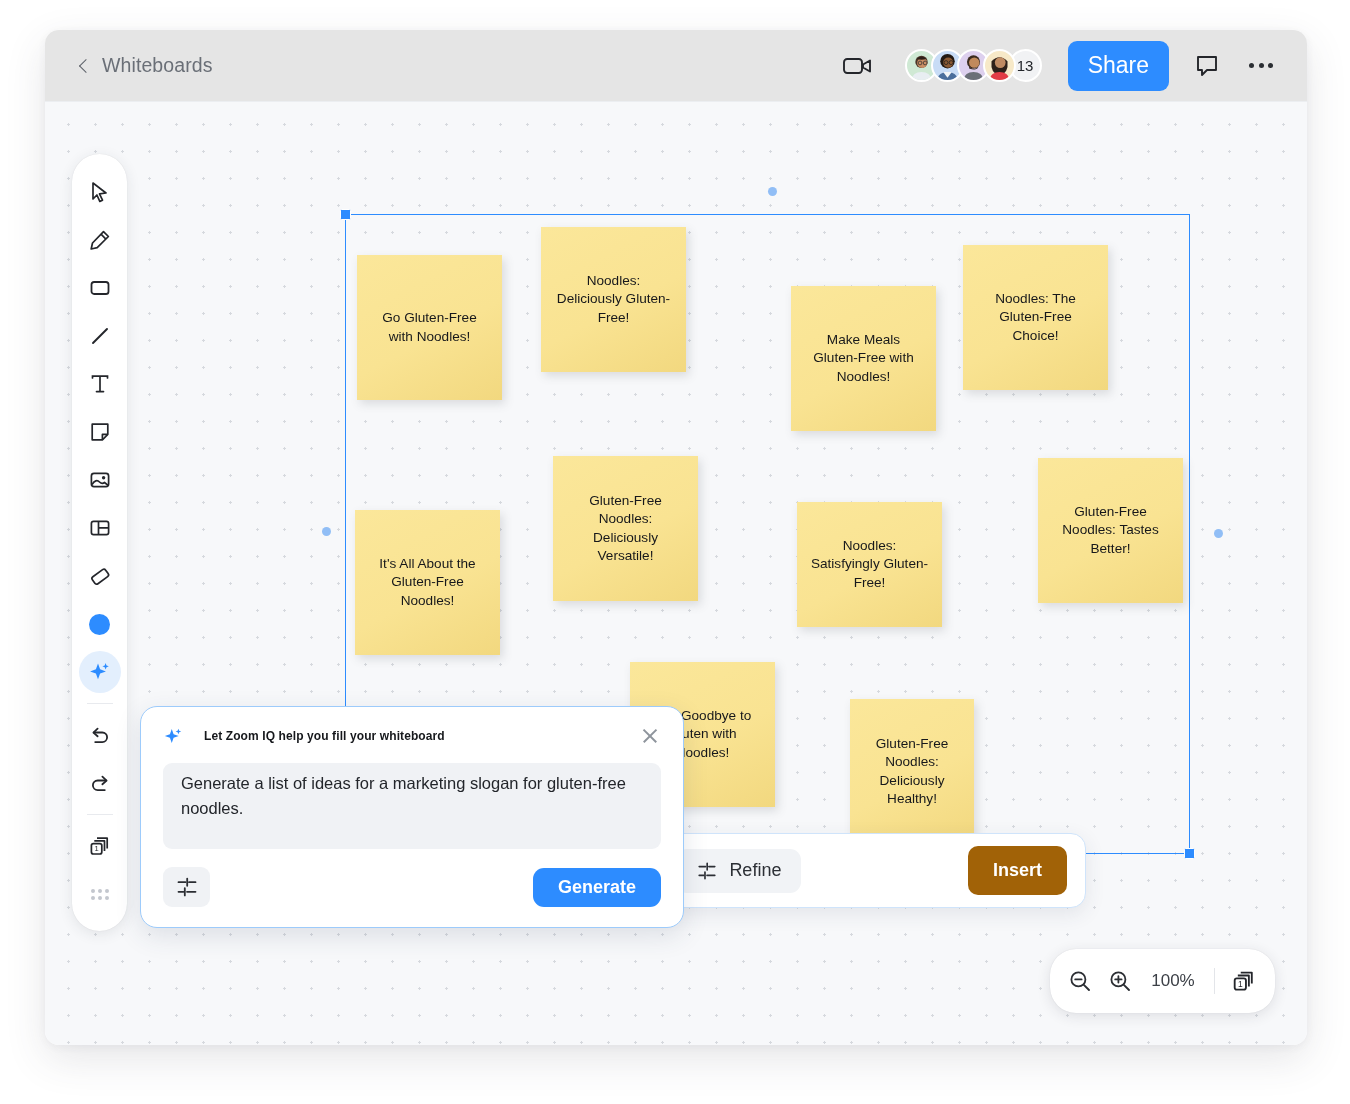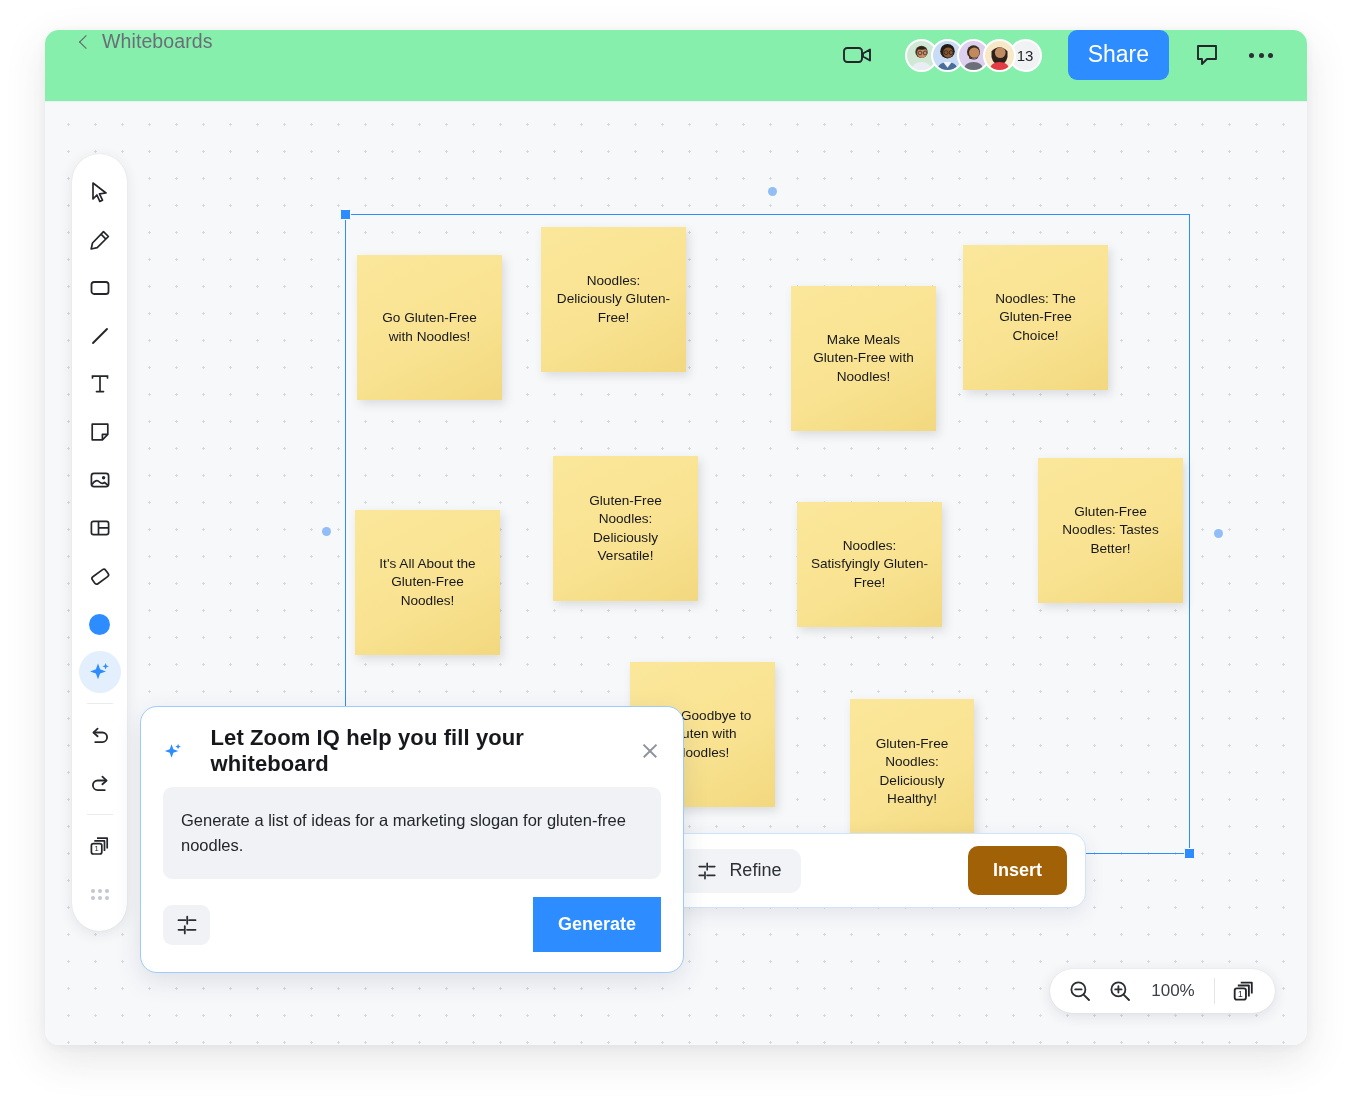--- a/index.html
+++ b/index.html
@@ -17,24 +17,24 @@
     background: #ffffff;
     border-radius: 14px;
     box-shadow: 0 14px 40px rgba(60,64,80,0.13), 0 2px 8px rgba(60,64,80,0.06);
     overflow: hidden;
   }
 
   
   .header {
     position: relative;
     height: 72px;
-    background: #86efac;
+    background: #e5e5e5;
     border-bottom: 1px solid #eceef1;
     display: flex;
-    align-items: flex-start;
+    align-items: center;
   }
   .back-group {
     display: flex; align-items: center; gap: 11px;
     margin-left: 36px; cursor: pointer;
   }
   .chev {
     width: 10px; height: 10px;
     border-left: 1.8px solid #5d6169;
     border-bottom: 1.8px solid #5d6169;
     transform: rotate(45deg);
@@ -152,60 +152,60 @@
     width: 544px;
     background: #ffffff;
     border: 1.6px solid #9dcbfb;
     border-radius: 17px;
     box-shadow: 0 8px 26px rgba(45,60,90,0.13);
     padding: 18px 22px 20px;
     z-index: 12;
   }
   .iq-head { display: flex; align-items: center; }
   .iq-title {
-    font-size: 22px; font-weight: 700; color: #16181c;
-    margin-left: 27px; letter-spacing: .1px;
+    font-size: 12px; font-weight: 700; color: #16181c;
+    margin-left: 20px; letter-spacing: .1px;
   }
   .iq-close {
     margin-left: auto; cursor: pointer;
     width: 22px; height: 22px; position: relative;
   }
   .iq-close:before, .iq-close:after {
     content:""; position: absolute; left: 2px; top: 10px;
     width: 18px; height: 1.7px; background: #8e949c;
   }
   .iq-close:before { transform: rotate(45deg); }
   .iq-close:after  { transform: rotate(-45deg); }
   .iq-textarea {
-    margin-top: 10px;
+    margin-top: 16px;
     background: #f0f2f5;
     border-radius: 9px;
-    padding: 21px 18px;
+    padding: 8px 18px;
     min-height: 86px;
     font-size: 16.5px;
     line-height: 25px;
     color: #23262b;
     cursor: text;
   }
   .iq-foot {
     margin-top: 18px;
     display: flex; align-items: center;
   }
   .iq-settings {
     width: 47px; height: 40px; border-radius: 9px;
     background: #f0f2f5;
     display: flex; align-items: center; justify-content: center;
     cursor: pointer;
   }
   .gen-btn {
     margin-left: auto;
     background: #2d8cff; color: #fff;
     font-size: 18px; font-weight: 700;
-    border: none; border-radius: 0;
-    padding: 17px 25px; cursor: pointer;
+    border: none; border-radius: 11px;
+    padding: 9px 25px; cursor: pointer;
   }
 
   
   .action-bar {
     position: absolute;
     left: 385px; bottom: 137px;
     width: 656px;
     background: #ffffff;
     border: 1.4px solid #cfe4fb;
     border-radius: 15px;
@@ -224,21 +224,21 @@
     margin-left: auto;
     background: #a16207; color: #fff;
     font-size: 18px; font-weight: 700;
     border: none; border-radius: 10px;
     padding: 14px 25px; cursor: pointer;
   }
 
   
   .zoom-ctl {
     position: absolute; right: 32px; bottom: 32px;
-    height: 44px;
+    height: 64px;
     background: #fff; border-radius: 26px;
     box-shadow: 0 3px 14px rgba(40,45,60,0.12), 0 0 1px rgba(40,45,60,0.16);
     display: flex; align-items: center;
     padding: 0 18px; gap: 16px;
     z-index: 9;
   }
   .zoom-pct { font-size: 17px; color: #3c4047; min-width: 50px; text-align:center; cursor:pointer;}
   .zc-sep { width: 1px; height: 26px; background: #e3e5e9; }
   .zc-icon { cursor: pointer; display:flex; }
 </style>

